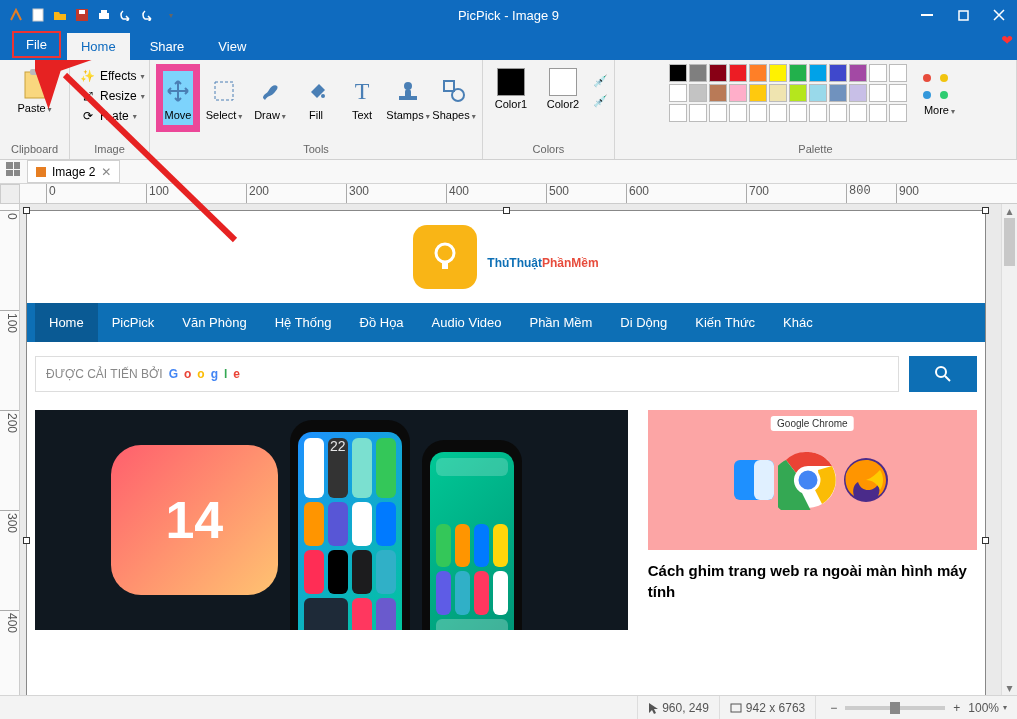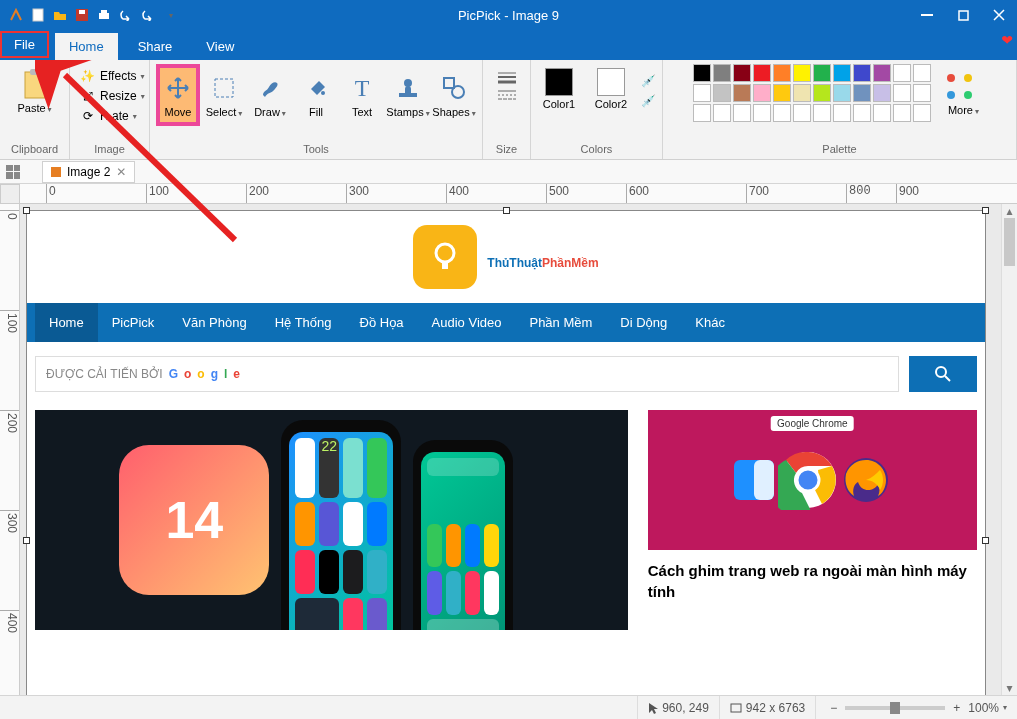--- a/index.html
+++ b/index.html
@@ -8,21 +8,21 @@
 
 .titlebar { height:30px; background:#0f6bbf; display:flex; align-items:center; color:#fff; position:relative; }
 .qat { display:flex; gap:6px; padding:0 8px; }
 .qat .qbtn { width:16px; height:16px; display:flex; align-items:center; justify-content:center; cursor:pointer; color:#fff; }
 .title { position:absolute; left:50%; transform:translateX(-50%); font-size:13px; }
 .winctrls { margin-left:auto; display:flex; }
 .winctrls .wbtn { width:36px; height:30px; display:flex; align-items:center; justify-content:center; cursor:pointer; }
 .heart { position:absolute; right:4px; top:32px; color:#f33; font-size:14px; }
 
 
-.menutabs { height:30px; background:#0f6bbf; display:flex; align-items:flex-end; padding-left:0; gap:6px; }
+.menutabs { height:30px; background:#0f6bbf; display:flex; align-items:flex-end; padding-left:12px; gap:6px; }
 .menutab { padding:6px 14px; color:#fff; cursor:pointer; font-size:13px; }
 .menutab.active { background:#f3f3f3; color:#0f6bbf; }
 .menutab.file { border:2px solid #e33; background:#0f6bbf; color:#fff; padding:4px 12px; margin-bottom:2px; }
 
 
 .ribbon { height:100px; background:#f3f3f3; border-bottom:1px solid #d0d0d0; display:flex; }
 .rgroup { border-right:1px solid #d5d5d5; display:flex; flex-direction:column; align-items:center; padding:4px 6px 2px; }
 .rgroup .label { font-size:11px; color:#666; margin-top:auto; padding-bottom:2px; }
 .rrow { display:flex; gap:2px; align-items:center; }
 .rbtn-big { width:44px; display:flex; flex-direction:column; align-items:center; gap:2px; padding:4px 2px; cursor:pointer; }
@@ -30,21 +30,21 @@
 .rbtn-big .txt { font-size:11px; }
 .mini { display:flex; align-items:center; gap:4px; padding:2px 4px; cursor:pointer; font-size:11px; }
 .mini .micn { width:16px; height:16px; display:flex; align-items:center; justify-content:center; }
 
 
 .palette { display:grid; grid-template-columns:repeat(12,18px); grid-template-rows:repeat(3,18px); gap:2px; }
 .sw { width:18px; height:18px; border:1px solid #bbb; cursor:pointer; }
 .bigsw { width:28px; height:28px; border:1px solid #999; display:inline-block; }
 
 
-.docbar { height:24px; background:#f8f8f8; border-bottom:1px solid #d5d5d5; display:flex; align-items:center; padding-left:4px; gap:20px; }
+.docbar { height:24px; background:#f8f8f8; border-bottom:1px solid #d5d5d5; display:flex; padding-left:4px; gap:5px; }
 .grid-icn { width:18px; height:18px; display:grid; grid-template-columns:1fr 1fr; grid-template-rows:1fr 1fr; gap:1px; padding:2px; cursor:pointer; }
 .grid-icn div { background:#888; }
 .doctab { display:flex; align-items:center; gap:6px; padding:3px 8px; border:1px solid #d0d0d0; background:#fff; cursor:pointer; font-size:12px; }
 .doctab .sq { width:10px; height:10px; background:#e67e22; }
 .doctab .close { color:#888; cursor:pointer; }
 
 
 .ruler-h { height:20px; background:#fafafa; border-bottom:1px solid #ccc; position:relative; margin-left:20px; overflow:hidden; font-size:10px; color:#555; }
 .ruler-h .tick { position:absolute; top:0; height:100%; border-left:1px solid #aaa; padding-left:2px; }
 .ruler-v { width:20px; background:#fafafa; border-right:1px solid #ccc; position:absolute; left:0; top:204px; bottom:24px; overflow:hidden; font-size:10px; color:#555; }
@@ -68,21 +68,21 @@
 .site-nav .nit { color:#fff; padding:12px 14px; font-size:13px; cursor:pointer; }
 .site-nav .nit.act { background:#0a5a94; }
 .searchrow { display:flex; gap:10px; padding:14px 8px; }
 .searchbox { flex:1; border:1px solid #ddd; padding:10px; color:#888; display:flex; align-items:center; gap:6px; }
 .searchbtn { width:68px; background:#0d6fb5; display:flex; align-items:center; justify-content:center; cursor:pointer; }
 .cards { display:flex; gap:20px; padding:4px 8px; }
 .card1 { flex:1.8; background:#101820; height:220px; position:relative; display:flex; align-items:center; justify-content:center; gap:12px; overflow:hidden; }
 .phone { width:120px; height:240px; background:#0a0a0a; border-radius:22px; padding:12px 8px; position:relative; margin-top:40px; }
 .phone-screen { width:100%; height:100%; background:linear-gradient(135deg,#1e90ff,#00c896); border-radius:14px; display:grid; grid-template-columns:repeat(4,1fr); gap:4px; padding:6px; }
 .app { border-radius:6px; }
-.ios14 { width:150px; height:150px; background:linear-gradient(135deg,#ff5f6d,#ffc371); border-radius:30px; display:flex; align-items:center; justify-content:center; color:#fff; font-size:52px; font-weight:600; margin-left:-30px; }
+.ios14 { width:167px; height:150px; background:linear-gradient(135deg,#ff5f6d,#ffc371); border-radius:30px; display:flex; align-items:center; justify-content:center; color:#fff; font-size:52px; font-weight:600; margin-left:-30px; }
 .card2 { flex:1; }
 .card2 .title2 { font-weight:bold; font-size:15px; padding-top:10px; line-height:1.4; }
 
 
 .vscroll { position:absolute; right:0; top:204px; bottom:24px; width:16px; background:#f1f1f1; border-left:1px solid #ddd; }
 .vscroll .thumb { position:absolute; top:14px; left:2px; right:2px; height:48px; background:#c8c8c8; }
 .vscroll .arr { position:absolute; left:0; right:0; height:14px; display:flex; align-items:center; justify-content:center; color:#777; }
 
 
 .statusbar { position:absolute; bottom:0; left:0; right:0; height:24px; background:#f3f3f3; border-top:1px solid #d5d5d5; display:flex; align-items:center; font-size:11px; color:#555; }
@@ -196,21 +196,21 @@
     <div class="mini">
         <span class="micn">⟳</span>
         <span>R    ate</span>
         <span style="font-size:8px;color:#666">▾</span>
       </div>
     <div class="label" style="align-self:center">Image</div>
   </div>
 
   <div class="rgroup">
     <div class="rrow">
-      <div class="rbtn-big" style="background:#fdba74;border:4px solid #ec4899">
+      <div class="rbtn-big" style="background:#7dd3fc;border:7px solid #ec4899">
         <div class="icn">
             <svg width="26" height="26">
               <path d="M13 3v20M3 13h20M13 3l-3 3m3-3 3 3M13 23l-3-3m3 3 3-3M3 13l3-3m-3 3 3 3M23 13l-3-3m3 3-3 3" stroke="#4a7fb5" stroke-width="2" fill="none"></path>
             </svg>
           </div>
         <div class="txt">Move</div>
       </div>
       <div class="rbtn-big">
         <div class="icn">
             <svg width="26" height="26">
@@ -256,35 +256,20 @@
               <rect x="3" y="3" width="10" height="10" fill="none" stroke="#4a7fb5" stroke-width="2"></rect>
               <circle cx="17" cy="17" r="6" fill="none" stroke="#4a7fb5" stroke-width="2"></circle>
             </svg>
           </div>
         <div class="txt drop">Shapes</div>
       </div>
     </div>
     <div class="label">Tools</div>
   </div>
 
-  <div class="rgroup" style="width:48px">
-    <div style="display:flex;flex-direction:column;gap:4px;padding-top:6px">
-      <svg width="22" height="14">
-          <line x1="2" y1="3" x2="20" y2="3" stroke="#666"></line>
-          <line x1="2" y1="7" x2="20" y2="7" stroke="#666" stroke-width="2"></line>
-          <line x1="2" y1="12" x2="20" y2="12" stroke="#666" stroke-width="3"></line>
-        </svg>
-      <svg width="22" height="14">
-          <line x1="2" y1="3" x2="20" y2="3" stroke="#666"></line>
-          <line x1="2" y1="7" x2="20" y2="7" stroke="#666" stroke-dasharray="2"></line>
-          <line x1="2" y1="11" x2="20" y2="11" stroke="#666" stroke-dasharray="4 1"></line>
-        </svg>
-    </div>
-    <div class="label">Size</div>
-  </div>
 
   <div class="rgroup">
     <div class="rrow" style="gap:8px">
       <div class="rbtn-big">
           <span class="bigsw" style="background:#000"></span>
           <div class="txt">Color1</div>
         </div>
       <div class="rbtn-big">
           <span class="bigsw" style="background:#fff"></span>
           <div class="txt">Color2</div>
@@ -409,20 +394,21 @@
     </div>
     <div class="site-nav" id="sitenav">
         <div class="nit act">Home</div>
         <div class="nit">PicPick</div>
         <div class="nit">Văn Phòng</div>
         <div class="nit">Hệ Thống</div>
         <div class="nit">Đồ Họa</div>
         <div class="nit">Audio Video</div>
         <div class="nit">Phần Mềm</div>
         <div class="nit">Di Dộng</div>
+        <div class="nit">Kiến Thức</div>
         <div class="nit">Khác</div>
       </div>
     <div class="searchrow">
       <div class="searchbox">
         <span>ĐƯỢC CẢI TIẾN BỞI </span>
           <b style="color:#4285f4">G</b>
           <b style="color:#ea4335">o</b>
           <b style="color:#fbbc05">o</b>
           <b style="color:#4285f4">g</b>
           <b style="color:#34a853">l</b>
@@ -434,21 +420,21 @@
             <line x1="12" y1="12" x2="17" y2="17" stroke="#fff" stroke-width="2"></line>
           </svg>
       </div>
     </div>
     <div class="cards">
       <div class="card1">
         <div class="ios14">14</div>
         <div class="phone">
             <div class="phone-screen">
           <div class="app" style="background:#fff"></div>
-              <div class="app" style="background:#333;color:#bef264;font-size:14px;text-align:center">22</div>
+              <div class="app" style="background:#333;color:#e5e5e5;font-size:14px;text-align:center">22</div>
               <div class="app" style="background:#7be0d0"></div>
               <div class="app" style="background:#34c759"></div>
           <div class="app" style="background:#ff9500"></div>
               <div class="app" style="background:#5856d6"></div>
               <div class="app" style="background:#fff"></div>
               <div class="app" style="background:#007aff"></div>
           <div class="app" style="background:#ff2d55"></div>
               <div class="app" style="background:#000"></div>
               <div class="app" style="background:#1c1c1e"></div>
               <div class="app" style="background:#30b0c7"></div>
@@ -466,21 +452,21 @@
               <div class="app" style="background:#ffd60a"></div>
           <div class="app" style="background:#5e5ce6"></div>
               <div class="app" style="background:#30b0c7"></div>
               <div class="app" style="background:#ff375f"></div>
               <div class="app" style="background:#fff"></div>
           <div class="app" style="grid-column:1/5;background:rgba(255,255,255,.25)"></div>
         </div>
           </div>
       </div>
       <div class="card2">
-        <div style="height:140px;background:#be185d;display:flex;align-items:center;justify-content:center;gap:4px;position:relative">
+        <div style="height:140px;background:#fca5a5;display:flex;align-items:center;justify-content:center;gap:4px;position:relative">
           <div style="position:absolute;top:6px;left:50%;transform:translateX(-50%);background:#fff;color:#333;font-size:10px;padding:2px 6px;border-radius:3px">Google Chrome</div>
           <svg width="40" height="40">
               <rect width="40" height="40" rx="6" fill="#1e90ff"></rect>
               <rect x="20" width="20" height="40" rx="6" fill="#e0f0ff"></rect>
             </svg>
           <svg width="60" height="60">
               <circle cx="30" cy="30" r="28" fill="#fff"></circle>
               <path d="M30 2a28 28 0 0 1 24 14H30a14 14 0 0 0-12 7L8 10A28 28 0 0 1 30 2" fill="#ea4335"></path>
               <path d="M54 16a28 28 0 0 1-10 38L34 34a14 14 0 0 0 6-14z" fill="#fbbc05"></path>
               <path d="M8 10l10 13a14 14 0 0 0 6 20l10 20A28 28 0 0 1 8 10" fill="#34a853"></path>

